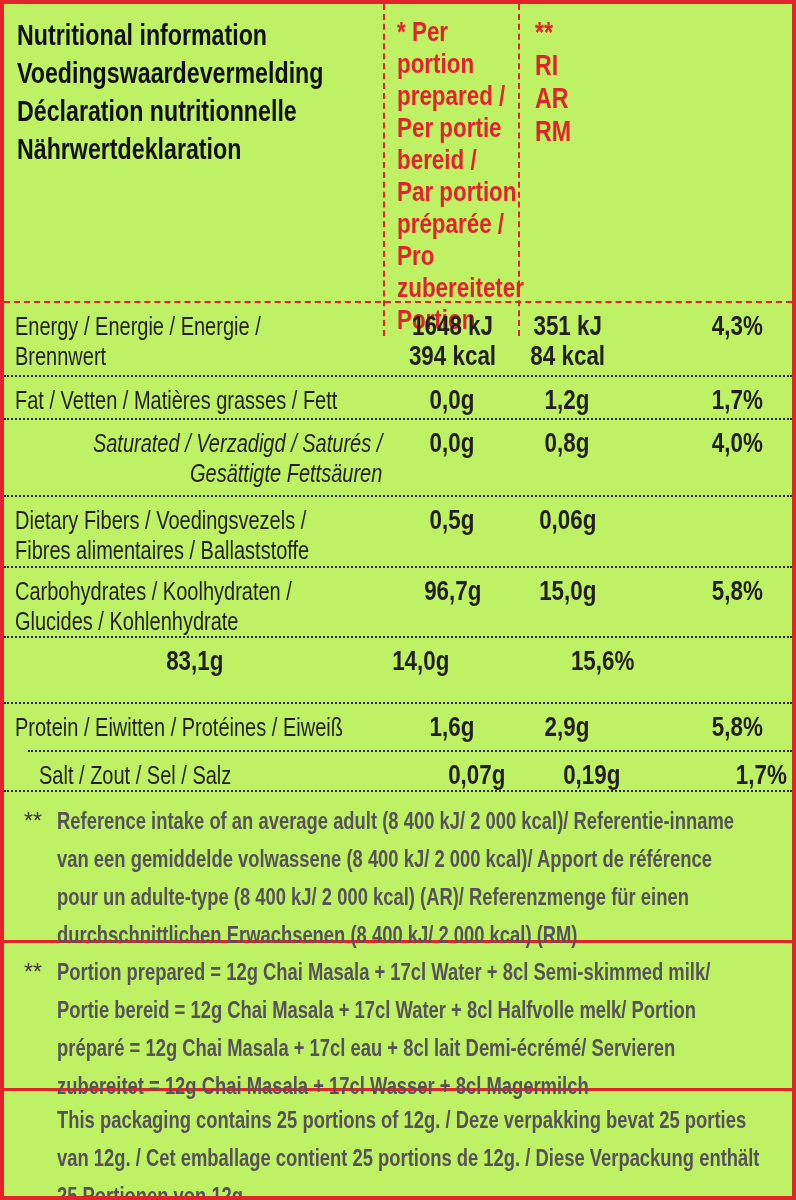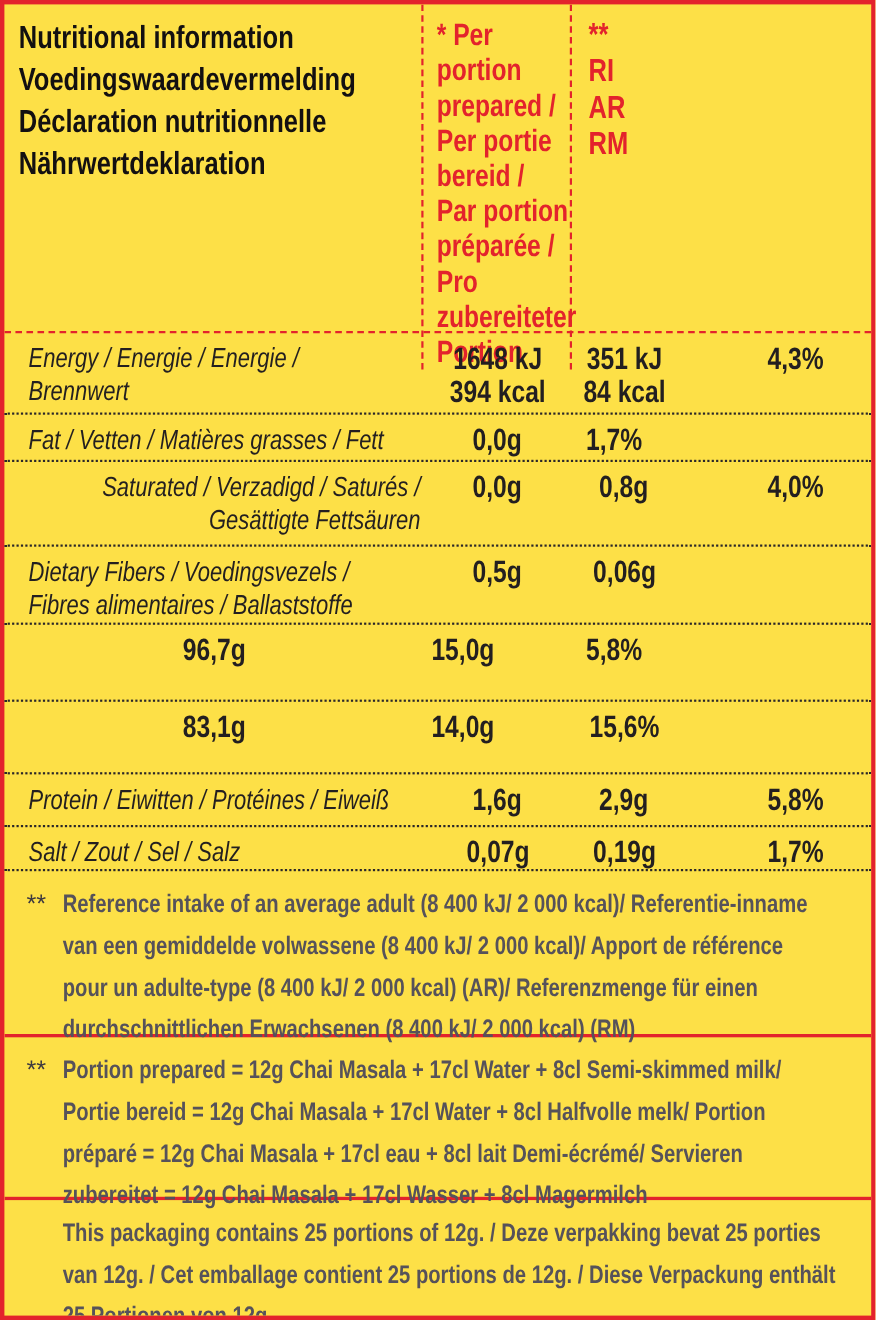--- a/index.html
+++ b/index.html
@@ -6,21 +6,21 @@
   html, body { background: #ffffff; }
   body {
     font-family: "Liberation Sans", sans-serif;
     color: #231f20;
     width: 796px;
   }
   .sheet {
     width: 796px;
     height: 1200px;
     border: 4px solid var(--red, #e3232c);
-    background: #fde047;
+    background: #bef264;
     overflow: hidden;
   }
   
   .txt {
     display: inline-block;
     white-space: pre-line;
     transform: scaleX(0.8);
     transform-origin: 0 0;
   }
   .wide { width: 124%; }            
@@ -54,34 +54,34 @@
   .c3 .redhead { font-size: 28px; line-height: 32px; }
   .c4 .redhead { font-size: 29px; line-height: 33px; }
 
   
   .row {
     display: grid;
     grid-template-columns: 381px 135px 165px 107px;
   }
   .row + .row { border-top: 2px dotted #2a2628; }
   .row .cell { padding-top: 8px; }
-  .row .lab { padding-left: 22px; font-size: 25px; line-height: 30px; font-style: italic; }
+  .row .lab { padding-left: 11px; font-size: 25px; line-height: 30px; }
   .row.sub .lab { padding-left: 45px; font-style: italic; text-align: right; }
   .row .val { text-align: center; font-size: 28px; line-height: 30px; font-weight: bold; }
   .row .vportion { padding-right: 70px; }
-  .row .ri { text-align: left; padding-right: 16px; }
+  .row .ri { text-align: center; padding-right: 16px; }
 
   .h-energy  { height: 72px; }
   .h-fat     { height: 43px; }
   .h-sat     { height: 77px; }
   .h-fibers  { height: 71px; }
   .h-carbs   { height: 70px; }
   .h-sugars  { height: 66px; }
   .h-protein { height: 48px; }
-  .h-salt    { height: 40px; }
+  .h-salt    { height: 40px; margin-left: 24px; }
 
   
   .foot {
     display: flex;
     align-items: flex-start;
     color: var(--gray, #56525a);
     font-size: 23px;
     line-height: 38px;
     padding-top: 10px;
   }
@@ -134,40 +134,43 @@
     <div class="cell val"><span class="txt ctr">1648 kJ
 394 kcal</span></div>
     <div class="cell val vportion"><span class="txt ctr">351 kJ
 84 kcal</span></div>
     <div class="cell val ri"><span class="txt rgt">4,3%</span></div>
   </div>
 
   <div class="row h-fat">
     <div class="cell lab"><span class="txt wide">Fat / Vetten / Matières grasses / Fett</span></div>
     <div class="cell val"><span class="txt ctr">0,0g</span></div>
+    <div class="cell val vportion"><span class="txt ctr">1,2g</span></div>
     <div class="cell val ri"><span class="txt rgt">1,7%</span></div>
   </div>
 
   <div class="row sub h-sat">
     <div class="cell lab"><span class="txt wide">Saturated / Verzadigd / Saturés /
 Gesättigte Fettsäuren</span></div>
     <div class="cell val"><span class="txt ctr">0,0g</span></div>
     <div class="cell val vportion"><span class="txt ctr">0,8g</span></div>
     <div class="cell val ri"><span class="txt rgt">4,0%</span></div>
   </div>
 
   <div class="row h-fibers">
     <div class="cell lab"><span class="txt wide">Dietary Fibers / Voedingsvezels /
 Fibres alimentaires / Ballaststoffe</span></div>
     <div class="cell val"><span class="txt ctr">0,5g</span></div>
     <div class="cell val vportion"><span class="txt ctr">0,06g</span></div>
     <div class="cell val ri"><span class="txt rgt"></span></div>
   </div>
 
   <div class="row h-carbs">
+    <div class="cell lab"><span class="txt wide">Carbohydrates / Koolhydraten /
+Glucides / Kohlenhydrate</span></div>
     <div class="cell val"><span class="txt ctr">96,7g</span></div>
     <div class="cell val vportion"><span class="txt ctr">15,0g</span></div>
     <div class="cell val ri"><span class="txt rgt">5,8%</span></div>
   </div>
 
   <div class="row sub h-sugars">
     <div class="cell val"><span class="txt ctr">83,1g</span></div>
     <div class="cell val vportion"><span class="txt ctr">14,0g</span></div>
     <div class="cell val ri"><span class="txt rgt">15,6%</span></div>
   </div>

